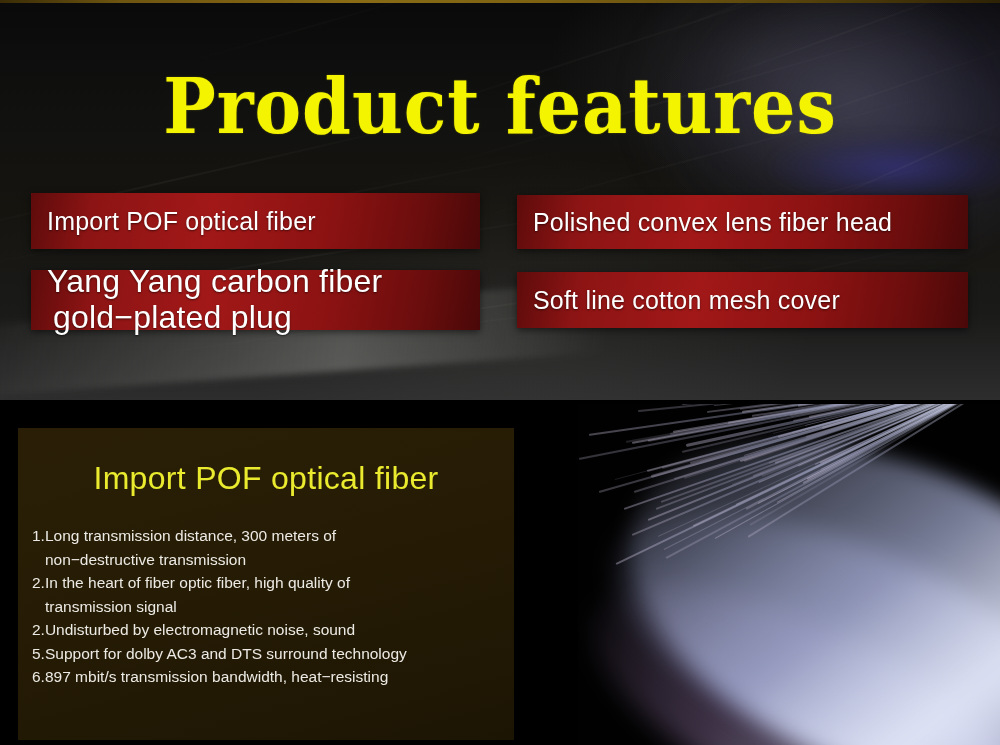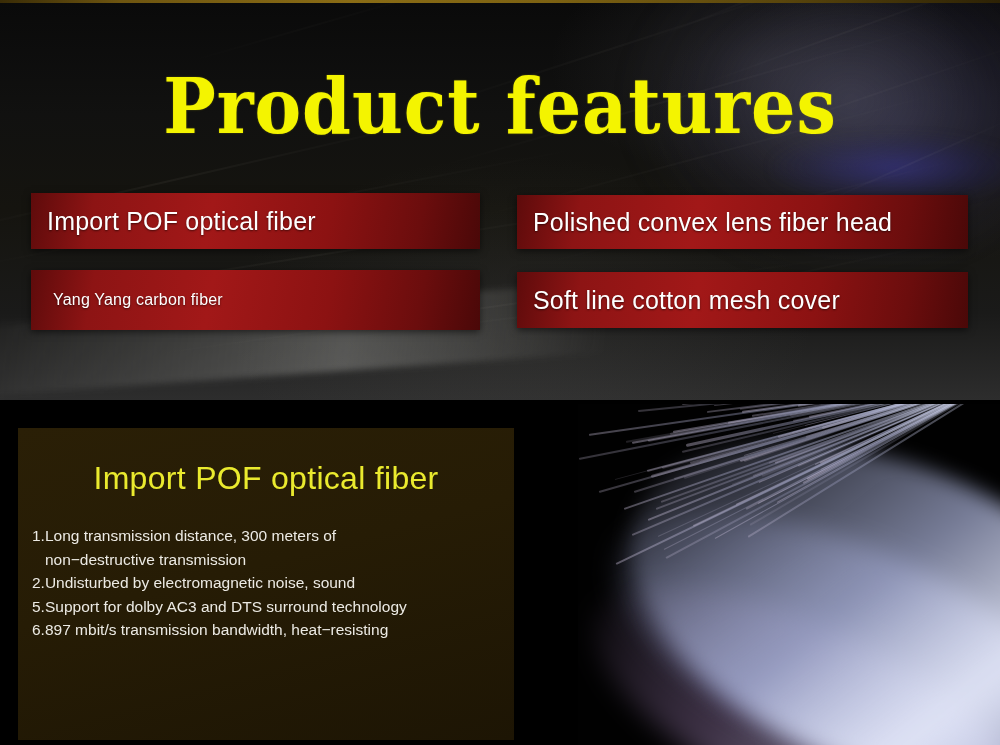--- a/index.html
+++ b/index.html
@@ -57,21 +57,21 @@
 
   
   .banner{
     position:absolute; color:#fff; display:flex; align-items:center;
     padding:0 16px; font-size:25px; line-height:1.12; letter-spacing:.2px;
     text-shadow:0 1px 2px rgba(0,0,0,.55);
     background:linear-gradient(100deg,#5e0b0b 0%,#8d1414 14%,#a21818 40%,#8c1212 66%,#6b0d0d 86%,#4a0808 100%);
     box-shadow:0 2px 7px rgba(0,0,0,.55);
   }
   .b1{ left:31px;  top:190px; width:449px; height:56px; }
-  .b2{ left:31px;  top:267px; width:449px; height:60px; font-size:16px; }
+  .b2{ left:31px;  top:267px; width:449px; height:60px; font-size:32px; }
   .b3{ left:517px; top:192px; width:451px; height:54px;text-align:right; }
   .b4{ left:517px; top:269px; width:451px; height:56px; }
   .b2 .two-line{ display:block; }
   .b2 .two-line span{ display:block; }
   .b2 .two-line span:last-child{ padding-left:6px; }
 
   
   .bottom{ position:absolute; left:0; top:400px; width:1000px; height:345px; background:#000; }
 
   .spec-panel{
@@ -145,39 +145,42 @@
 
     <div class="hero-title">Product features</div>
 
     <div class="banner b1">
       <span>Import POF optical fiber</span>
     </div>
 
     <div class="banner b2">
       <span class="two-line">
         <span>Yang Yang carbon fiber</span>
+        <span>gold−plated plug</span>
       </span>
     </div>
 
     <div class="banner b3">
       <span>Polished convex lens fiber head</span>
     </div>
 
     <div class="banner b4">
       <span>Soft line cotton mesh cover</span>
     </div>
   </div>
 
   <div class="bottom">
 
     <div class="spec-panel">
       <div class="spec-title">Import POF optical fiber</div>
       <div class="spec-list" id="spec-list">
           <div class="li">1.Long transmission distance, 300 meters of
    non−destructive transmission</div>
+          <div class="li">2.In the heart of fiber optic fiber, high quality of
+   transmission signal</div>
           <div class="li">2.Undisturbed by electromagnetic noise, sound</div>
           <div class="li">5.Support for dolby AC3 and DTS surround technology</div>
           <div class="li">6.897 mbit/s transmission bandwidth, heat−resisting</div>
         </div>
     </div>
 
     <div class="fiber-panel">
       <div class="fiber-img" id="fiber-img">
         <div class="beam beam-3"></div>
         <div class="beam beam-2"></div>

